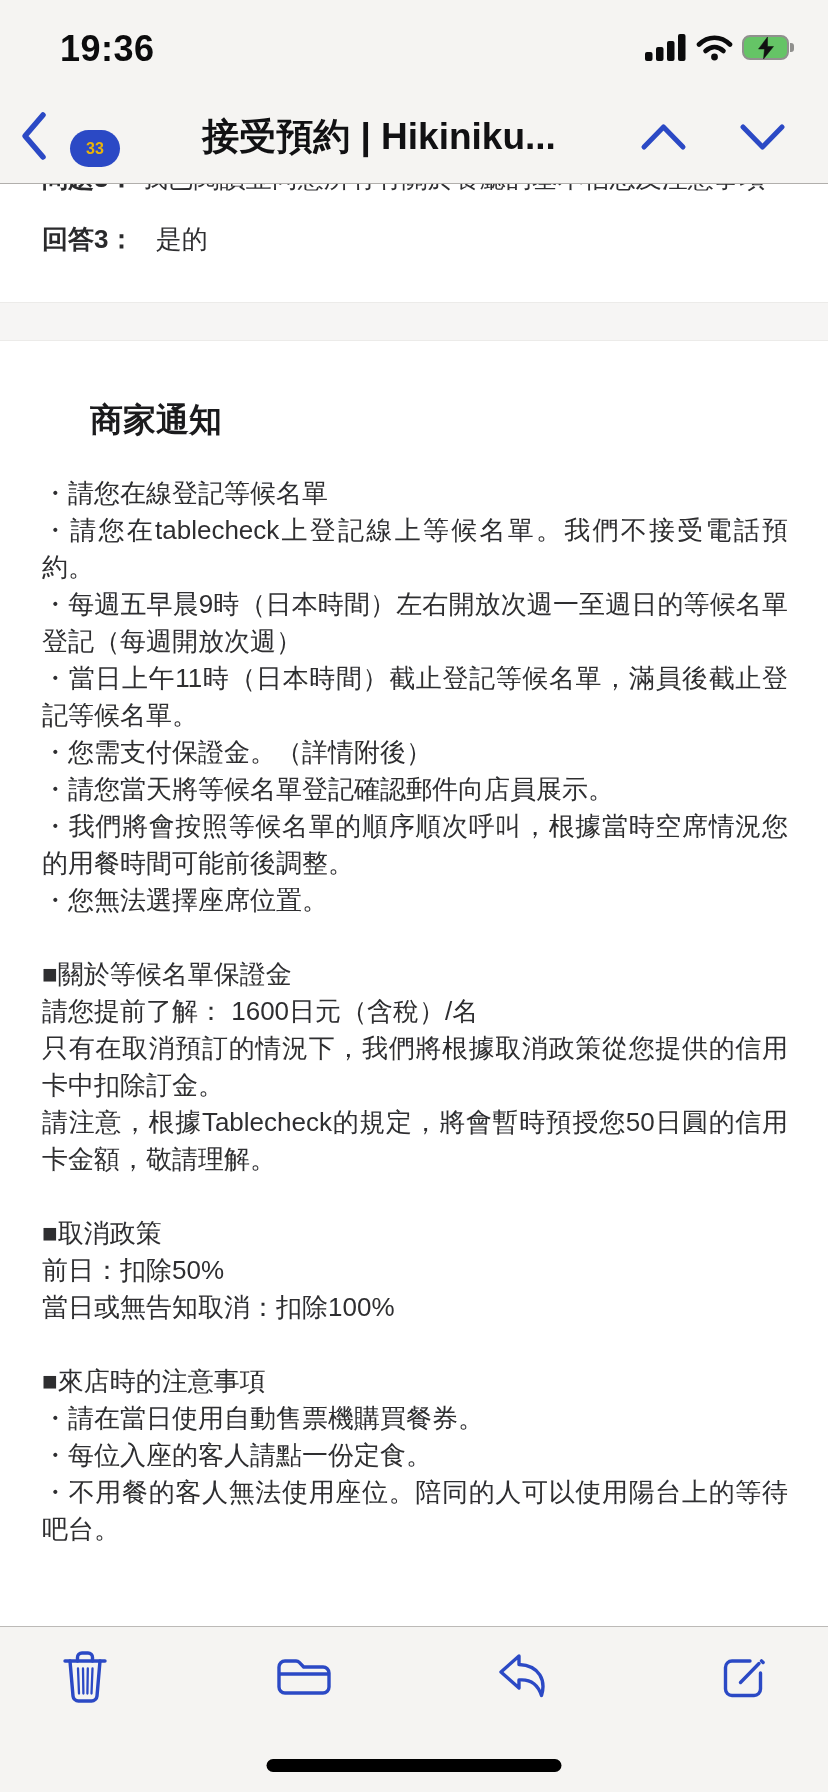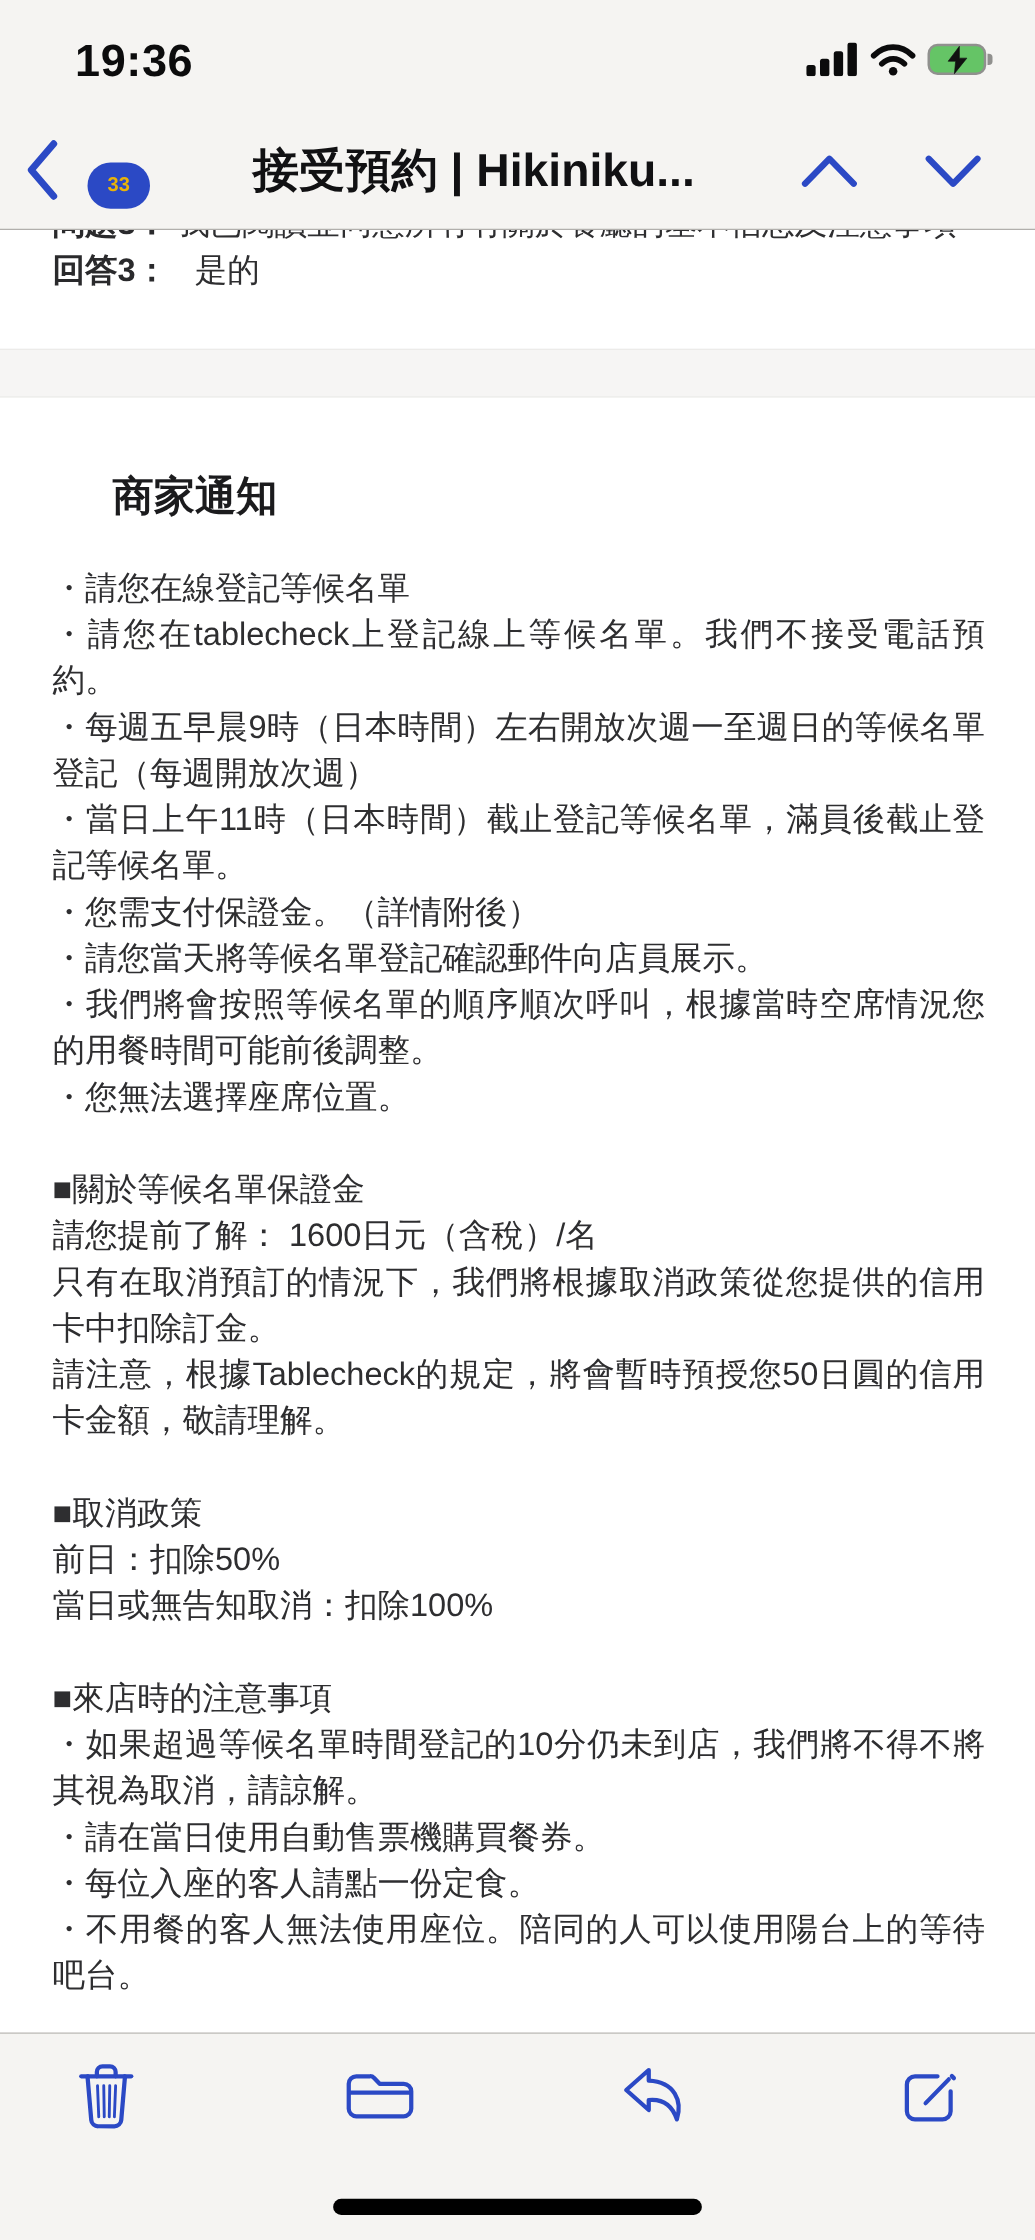--- a/index.html
+++ b/index.html
@@ -34,21 +34,21 @@
   .nav-arrow-btn { background: none; border: none; cursor: pointer; width: 47px; height: 30px; }
 
   
   .content { position: absolute; top: 184px; bottom: 166px; left: 0; right: 0;
              background: #fff; padding: 0 40px 0 42px; overflow: hidden;
              color: #2e2e30; font-size: 26px; line-height: 37px; word-break: break-word;
              text-align: justify; }
   .clipped-row { height: 13px; overflow: hidden; }
   .clipped-row .inner { display: block; transform: translateY(-24px); white-space: nowrap; }
   .q-label, .a-label { font-weight: 700; color: #2a2a2c; }
-  .answer-row { margin-top: 1px; }
+  .answer-row { margin-top: 24px; }
   .answer-row .a-val { margin-left: 14px; }
   .band { margin: 44px -40px 0 -42px; height: 39px; background: #f6f5f4;
           border-top: 1px solid #ecebe9; border-bottom: 1px solid #ecebe9; }
   .notice-heading { margin-top: 56px; font-size: 33px; line-height: 46px; font-weight: 700;
                     color: #1b1b1d; text-align: left; margin-left: 48px; }
   .bullets { margin-top: 32px; }
   .line { margin: 0; }
   .group { margin-top: 37px; }
   .sec-title { margin: 0; }
 
@@ -163,21 +163,20 @@
     </div>
 
     <div class="group">
       <p class="sec-title">■取消政策</p>
       <p class="line">前日：扣除50%</p>
       <p class="line">當日或無告知取消：扣除100%</p>
     </div>
 
     <div class="group">
       <p class="sec-title">■來店時的注意事項</p>
-      <p class="line">・如果超過等候名單時間登記的10分仍未到店，我們將不得不將其視為取消，請諒解。</p>
       <p class="line">・請在當日使用自動售票機購買餐券。</p>
       <p class="line">・每位入座的客人請點一份定食。</p>
       <p class="line">・不用餐的客人無法使用座位。陪同的人可以使用陽台上的等待吧台。</p>
     </div>
 
   </main>
 
   <footer class="toolbar">
     <div class="tool-row">
       <button class="tool-btn">

